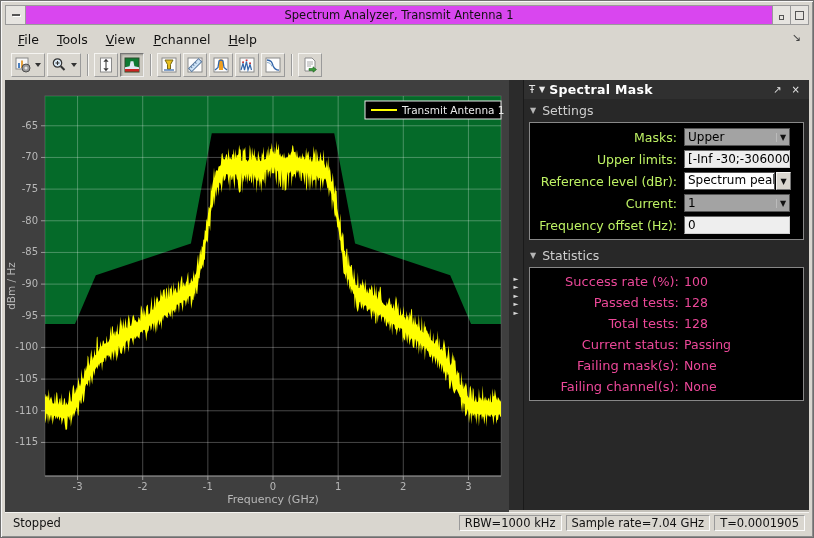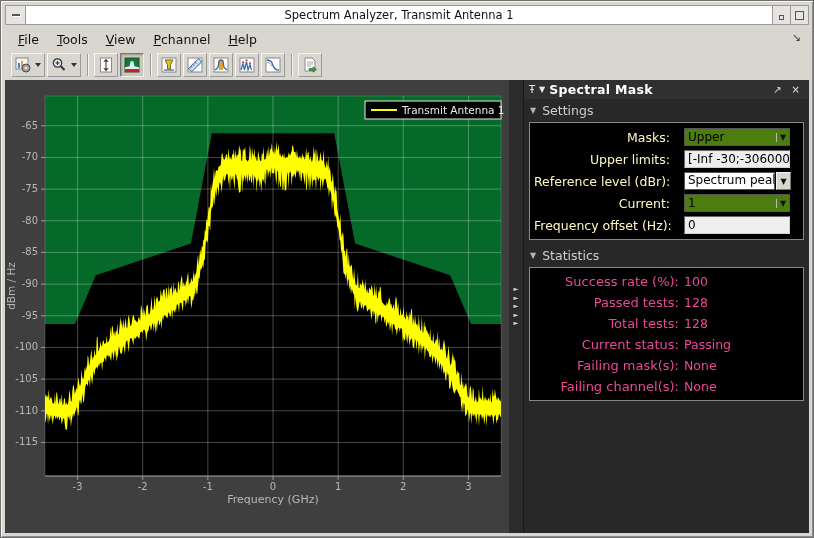--- a/index.html
+++ b/index.html
@@ -4,21 +4,21 @@
 <style>
   * { margin:0; padding:0; box-sizing:border-box; }
   html,body { background:#b0b0b0; font-family:"DejaVu Sans", sans-serif; }
   .window{
     width:814px; height:538px; background:#d9d6cf;
     border:1px solid #6e6e6e; padding:4px;
     box-shadow: inset 1px 1px 0 #f8f8f8, inset -1px -1px 0 #8c8c8c;
     display:flex; flex-direction:column; position:relative;
   }
   
-  .titlebar{ height:20px; background:#ffffff; border:1px solid #9a9a9a;
+  .titlebar{ height:20px; background:#d946ef; border:1px solid #9a9a9a;
     display:flex; align-items:stretch; }
   .win-btn{ width:20px; background:#e6e4e0; border-right:1px solid #9a9a9a;
     display:flex; align-items:center; justify-content:center; cursor:default;}
   .win-btn-r{ border-right:none; border-left:1px solid #9a9a9a; width:18px;}
   .win-dash{ width:8px; height:2px; background:#555; box-shadow:1px 1px 0 #fff;}
   .win-dot{ width:5px; height:5px; border:1px solid #555; background:#e6e4e0; margin-top:4px;}
   .win-sq{ width:9px; height:9px; border:1px solid #555; background:#e6e4e0;}
   .title{ flex:1; text-align:center; font-size:11.5px; color:#111; line-height:18px;
     white-space:nowrap; overflow:hidden;}
   
@@ -52,24 +52,24 @@
   .ph-icon{ color:#e8e8e8; font-size:10px; margin-right:4px; cursor:pointer;}
   .ph-collapse{ font-size:8px; }
   .panel-title{ font-weight:bold; font-size:12.5px; flex:1; letter-spacing:.3px;}
   .ph-right{ display:flex; gap:6px;}
   .section-header{ display:flex; align-items:center; gap:6px; color:#cfcfcf;
     font-size:12.5px; padding:4px 6px 2px 6px; cursor:pointer;}
   .sec-tri{ font-size:8px; color:#b5b5b5;}
   .group-box{ margin:2px 5px 4px 5px; border:1px solid #888; background:#000;
     padding:3px 4px;}
   .field-row{ display:flex; align-items:center; height:22px;}
-  .f-label{ flex:0 0 150px; text-align:right; padding-right:14px; color:#fef9c3;
+  .f-label{ flex:0 0 150px; text-align:right; padding-right:7px; color:#bef264;
     font-size:12.5px; white-space:nowrap; overflow:hidden;}
   .f-ctrl{ flex:1; display:flex; align-items:center;}
-  .combo{ width:106px; height:18px; background:#4d7c0f; border:1px solid #555;
+  .combo{ width:106px; height:18px; background:#a3a3a3; border:1px solid #555;
     display:flex; align-items:center; cursor:default;}
   .combo-val{ flex:1; font-size:12px; color:#000; padding:0 3px; white-space:nowrap;
     overflow:hidden;}
   .combo-arrow{ width:13px; text-align:center; font-size:8px; color:#111;
     border-left:1px solid #bbb;}
   .combo2-btn{ width:15px; height:18px; background:#d9d6cf; border:1px solid;
     border-color:#f5f4f1 #777 #777 #f5f4f1; font-size:8px; color:#111;
     display:flex; align-items:center; justify-content:center; margin-left:1px;}
   .tinput{ width:106px; height:18px; background:#eee; border:1px solid;
     border-color:#666 #cfcfcf #cfcfcf #666; font-size:12px; color:#000; padding:0 3px;
@@ -366,13 +366,19 @@
           <span class="s-value">None</span>
         </div>
         <div class="stat-row">
           <span class="s-label">Failing channel(s):</span>
           <span class="s-value">None</span>
         </div>
       </div>
     </div>
   </div>
 
+  <div class="statusbar">
+    <span class="status-left">Stopped</span>
+    <span class="status-box">RBW=1000 kHz</span>
+    <span class="status-box">Sample rate=7.04 GHz</span>
+    <span class="status-box">T=0.0001905</span>
+  </div>
 </div>
 
 </body></html>

